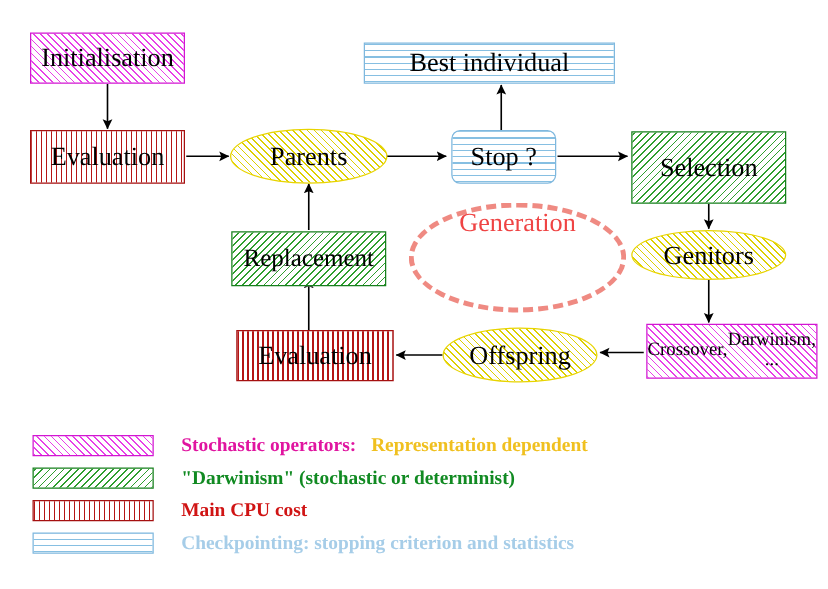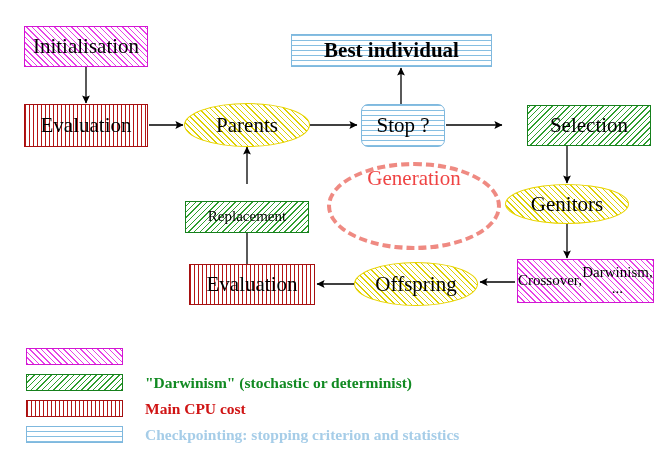--- a/index.html
+++ b/index.html
@@ -167,61 +167,64 @@
   </div>
 
   <div class="node hatch-red" style="left:24px; top:104px; width:124px; height:43px; font-size:21px;">
     <span class="label">Evaluation</span>
   </div>
 
   <div class="node hatch-yellow ellipse" style="left:184px; top:103px; width:126px; height:44px; font-size:21px;">
     <span class="label">Parents</span>
   </div>
 
-  <div class="node hatch-blue" style="left:291px; top:34px; width:201px; height:33px; font-size:21px;font-weight:bold;">
+  <div class="node hatch-blue" style="left:291px; top:34px; width:201px; height:33px; font-size:21px;">
     <span class="label">Best individual</span>
   </div>
 
   <div class="node hatch-blue rounded" style="left:361px; top:104px; width:84px; height:43px; font-size:21px;">
     <span class="label">Stop ?</span>
   </div>
 
-  <div class="node hatch-green" style="left:505px; top:105px; width:124px; height:41px; font-size:21px;margin-left:22px;">
+  <div class="node hatch-green" style="left:505px; top:105px; width:124px; height:58px; font-size:21px;">
     <span class="label">Selection</span>
   </div>
 
   <div class="node hatch-yellow ellipse" style="left:505px; top:184px; width:124px; height:40px; font-size:21px;">
     <span class="label">Genitors</span>
   </div>
 
   <div class="node hatch-magenta" style="left:517px; top:259px; width:137px; height:44px; font-size:15px; flex-direction:row; justify-content:center;">
     <span class="label">Crossover,</span>
     <span class="label">Darwinism, ...</span>
   </div>
 
   <div class="node hatch-yellow ellipse" style="left:354px; top:262px; width:124px; height:44px; font-size:21px;">
     <span class="label">Offspring</span>
   </div>
 
   <div class="node hatch-red" style="left:189px; top:264px; width:126px; height:41px; font-size:21px;">
     <span class="label">Evaluation</span>
   </div>
 
-  <div class="node hatch-green" style="left:185px; top:185px; width:124px; height:32px; font-size:15px;margin-top:16px;">
+  <div class="node hatch-green" style="left:185px; top:185px; width:124px; height:44px; font-size:20px;">
     <span class="label">Replacement</span>
   </div>
 
   <div class="dashed-ellipse" style="left:327px; top:162px; width:174px; height:88px; font-size:21px;">
     <span class="label">Generation</span>
   </div>
 
   <div id="legend">
 
     <div class="legend-row">
       <div class="swatch hatch-magenta"></div>
+      <div class="legend-text">
+        <span style="color:#e014a0;">Stochastic operators:</span><span class="alt" style="color:#f0c020;">Representation dependent</span>
+      </div>
     </div>
 
     <div class="legend-row">
       <div class="swatch hatch-green"></div>
       <div class="legend-text" style="color:#118a22;">"Darwinism" (stochastic or determinist)</div>
     </div>
 
     <div class="legend-row">
       <div class="swatch hatch-red"></div>
       <div class="legend-text" style="color:#d01414;">Main CPU cost</div>

